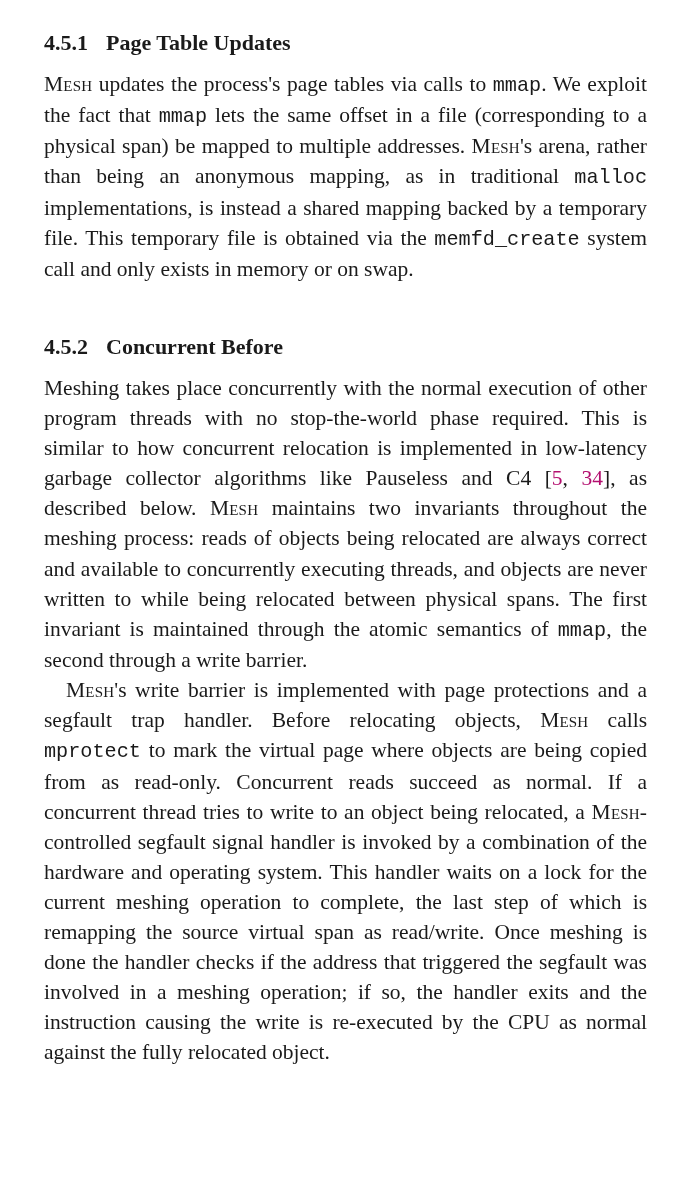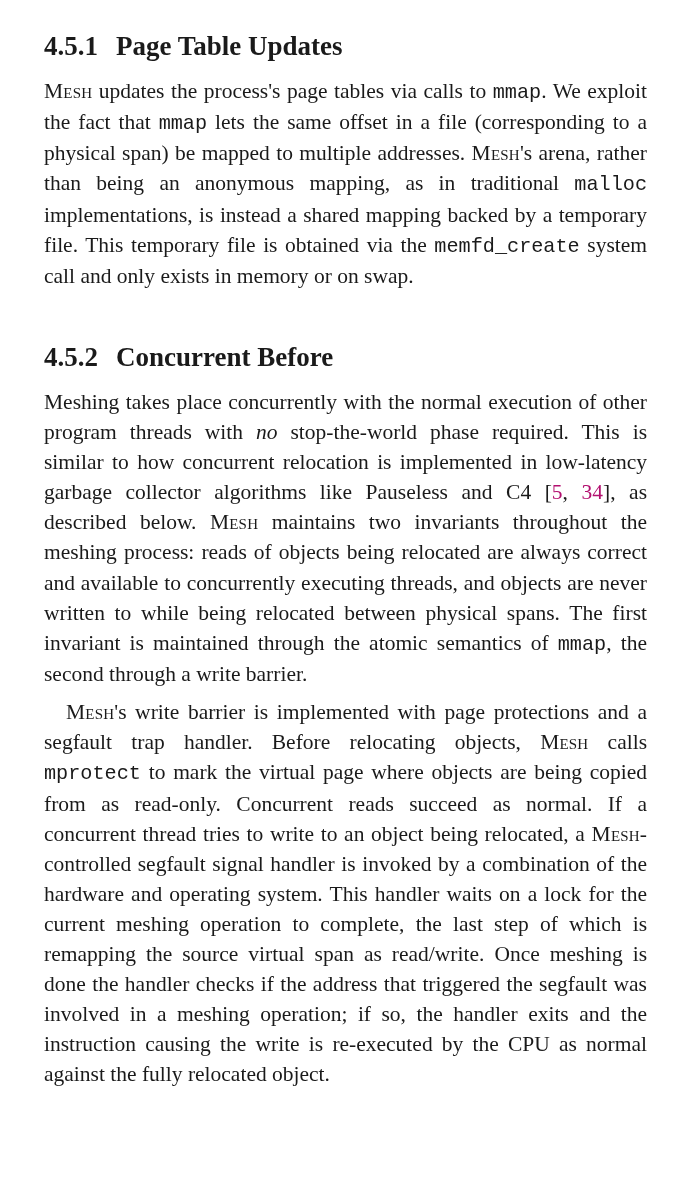--- a/index.html
+++ b/index.html
@@ -9,43 +9,42 @@
     color: #1a1a1a;
     width: 691px;
     height: 1200px;
     padding: 28px 44px 20px 44px;
     font-size: 21.5px;
     line-height: 1.4;
     overflow: hidden;
   }
   .section-heading {
     font-weight: bold;
-    font-size: 27px;
+    font-size: 22px;
     margin-bottom: 10px;
   }
   .sec-num {
     margin-right: 18px;
   }
   .para {
     text-align: justify;
     margin-bottom: 0;
-    margin-top: 8px;
   }
   .indent {
     text-indent: 22px;
   }
   .smallcaps {
     font-variant: small-caps;
     letter-spacing: 0.2px;
   }
   .tt {
     font-family: 'Courier New', Courier, monospace;
     font-size: 0.94em;
   }
-  .em { font-style: italic; }
+  .em { }
   .cite {
     color: #b30f6f;
   }
   .cite-bracket { color: #1a1a1a; }
   .block { margin-bottom: 48px; }
   .block2 { }
 </style>
 </head>
 <body>
 

